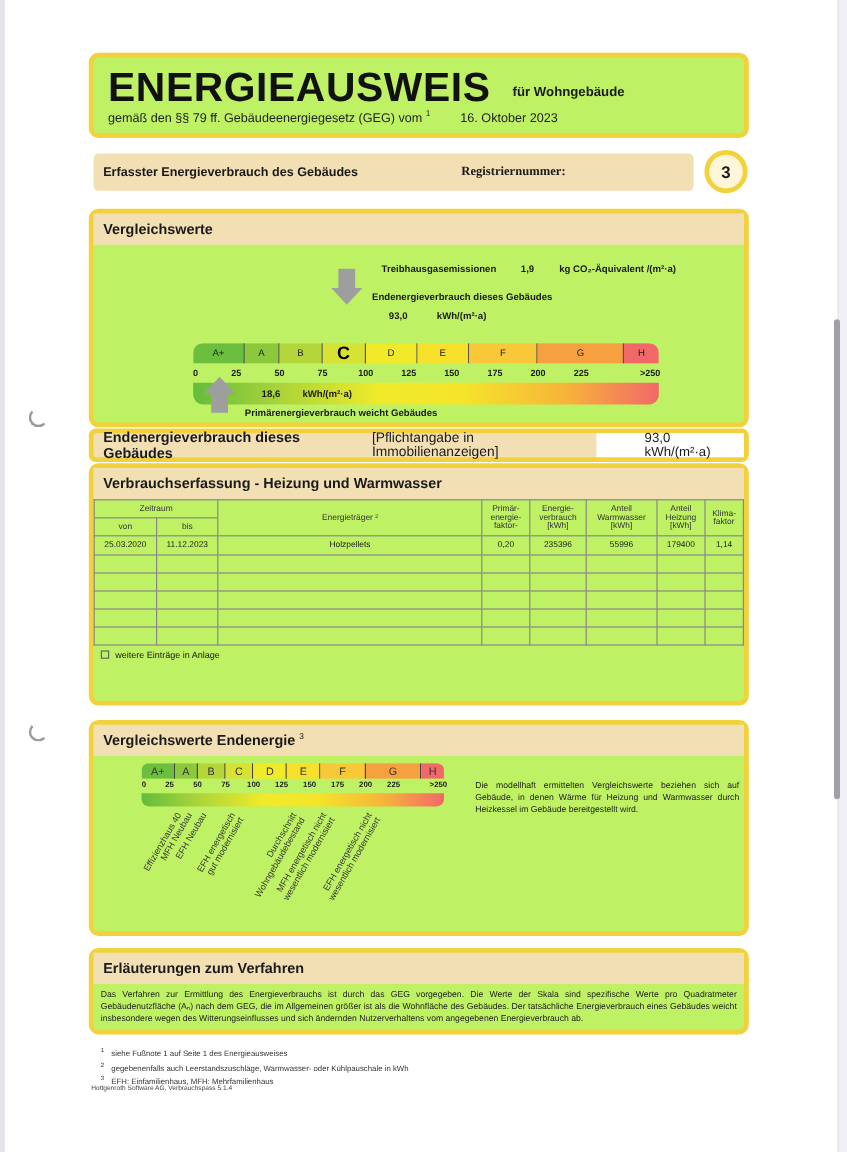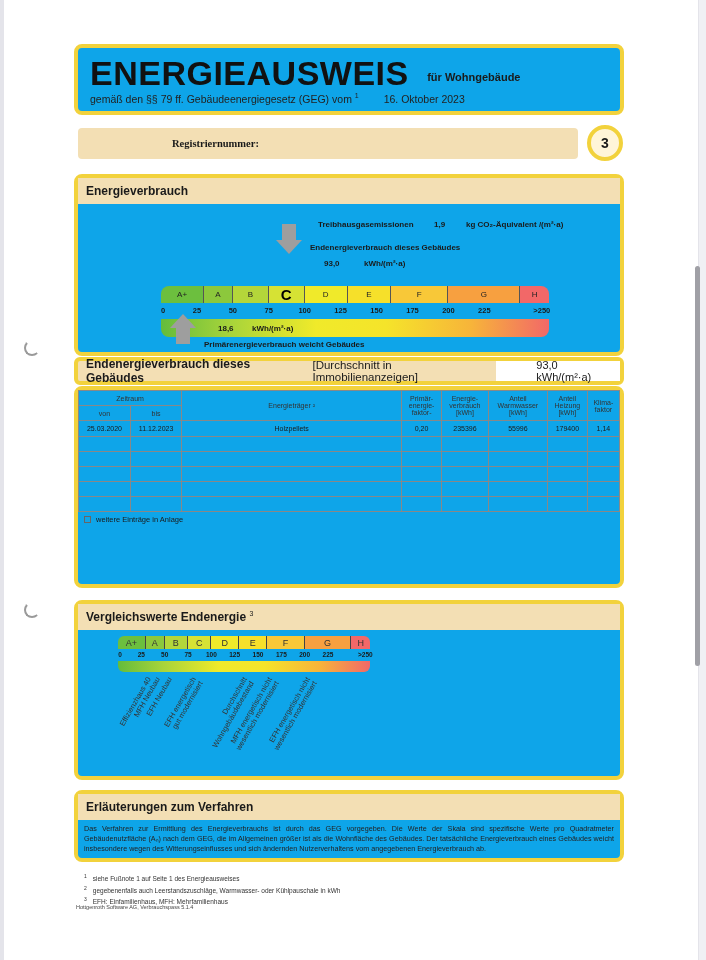--- a/index.html
+++ b/index.html
@@ -7,21 +7,21 @@
   body { font-family: "Liberation Sans", sans-serif; color: #1a1a1a; position: relative; }
 
   .edge-left { position: absolute; left: 0; top: 0; width: 4px; height: 960px; background: #e4e4ea; }
   .edge-right { position: absolute; right: 0; top: 0; width: 8px; height: 960px; background: #f0f0f4; border-left: 1px solid #e4e4ea; }
   .scrollbar-thumb { position: absolute; left: 695px; top: 266px; width: 5px; height: 400px; background: #a0a0a6; border-radius: 3px; }
 
   .hole { position: absolute; left: 24px; width: 16px; height: 16px; border-left: 2px solid #9a9a9a; border-bottom: 2px solid #9a9a9a; border-radius: 50%; transform: rotate(0deg); border-top: 2px solid transparent; border-right: 2px solid transparent; }
   .hole.h1 { top: 340px; }
   .hole.h2 { top: 602px; }
 
-  .ybox { position: absolute; left: 74px; width: 550px; border: 4px solid #f2d23c; border-radius: 8px; background: #0ea5e9; }
+  .ybox { position: absolute; left: 74px; width: 550px; border: 4px solid #f2d23c; border-radius: 8px; background: #bef264; }
 
   
   .header { top: 44px; height: 71px; padding: 8px 12px; }
   .title { font-size: 34px; font-weight: bold; letter-spacing: 0.5px; line-height: 34px; display: inline-block; color: #111; }
   .subtitle-right { display: inline-block; font-size: 11px; font-weight: bold; margin-left: 14px; vertical-align: 4px; }
   .law-line { font-size: 10.5px; margin-top: 2px; color: #222; }
   .law-line sup { font-size: 7px; }
   .law-date { margin-left: 22px; }
 
   
@@ -103,26 +103,27 @@
     <span class="subtitle-right">für Wohngebäude</span>
   </div>
   <div class="law-line">
     <span>gemäß den §§ 79 ff. Gebäudeenergiegesetz (GEG) vom</span>
     <sup>1</sup>
     <span class="law-date">16. Oktober 2023</span>
   </div>
 </div>
 
 <div class="regbar">
+  <span>Erfasster Energieverbrauch des Gebäudes</span>
   <span class="reg-label">Registriernummer:</span>
 </div>
 <div class="page-circle">3</div>
 
 <div class="ybox ev">
-  <div class="sec-head">Energieverbrauch</div>
+  <div class="sec-head">Vergleichswerte</div>
   <div class="ev-body">
     <span class="abs" style="left:240px; top:4px;">Treibhausgasemissionen</span>
     <span class="abs" style="left:356px; top:4px;">1,9</span>
     <span class="abs" style="left:388px; top:4px;">kg CO₂-Äquivalent /(m²·a)</span>
 
     <div class="arrow-down">
         <div class="shaft"></div>
         <div class="head"></div>
       </div>
     <span class="abs" style="left:232px; top:27px;">Endenergieverbrauch dieses Gebäudes</span>
@@ -160,25 +161,26 @@
         <div class="shaft"></div>
       </div>
     <span class="abs" style="left:140px; top:108px;">18,6</span>
     <span class="abs" style="left:174px; top:108px;">kWh/(m²·a)</span>
     <span class="abs" style="left:126px; top:124px;">Primärenergieverbrauch weicht Gebäudes</span>
   </div>
 </div>
 
 <div class="ee-line">
   <span class="bold">Endenergieverbrauch dieses Gebäudes</span>
-  <span class="note">[Durchschnitt in Immobilienanzeigen]</span>
+  <span class="note">[Pflichtangabe in Immobilienanzeigen]</span>
   <span class="val">93,0 kWh/(m²·a)</span>
 </div>
 
 <div class="ybox vt">
+  <div class="sec-head">Verbrauchserfassung - Heizung und Warmwasser</div>
   <table class="vtable">
     <thead>
       <tr>
         <th colspan="2" style="border-bottom:none;">Zeitraum</th>
         <th rowspan="2" style="width:220px;">Energieträger ²</th>
         <th rowspan="2" style="white-space:pre-line;">Primär-
 energie-
 faktor-</th>
         <th rowspan="2" style="white-space:pre-line;">Energie-
 verbrauch
@@ -304,20 +306,21 @@
         <div class="ref" style="left: -7.2px; width: 120px; top: 46px; white-space: pre;">EFH energetisch
 gut modernisiert</div>
         <div class="ref" style="left: 44.1333px; width: 120px; top: 46px; white-space: pre;">Durchschnitt
 Wohngebäudebestand</div>
         <div class="ref" style="left: 69.3333px; width: 120px; top: 46px; white-space: pre;">MFH energetisch nicht
 wesentlich modernisiert</div>
         <div class="ref" style="left: 106.667px; width: 120px; top: 46px; white-space: pre;">EFH energetisch nicht
 wesentlich modernisiert</div>
       </div>
     <div class="vg-text">
+      <div>Die modellhaft ermittelten Vergleichswerte beziehen sich auf Gebäude, in denen Wärme für Heizung und Warmwasser durch Heizkessel im Gebäude bereitgestellt wird.</div>
     </div>
   </div>
 </div>
 
 <div class="ybox er">
   <div class="sec-head">Erläuterungen zum Verfahren</div>
   <div class="er-body">Das Verfahren zur Ermittlung des Energieverbrauchs ist durch das GEG vorgegeben. Die Werte der Skala sind spezifische Werte pro Quadratmeter Gebäudenutzfläche (Aₙ) nach dem GEG, die im Allgemeinen größer ist als die Wohnfläche des Gebäudes. Der tatsächliche Energieverbrauch eines Gebäudes weicht insbesondere wegen des Witterungseinflusses und sich ändernden Nutzerverhaltens vom angegebenen Energieverbrauch ab.</div>
 </div>
 
 <div class="footnotes" id="footnotes">

